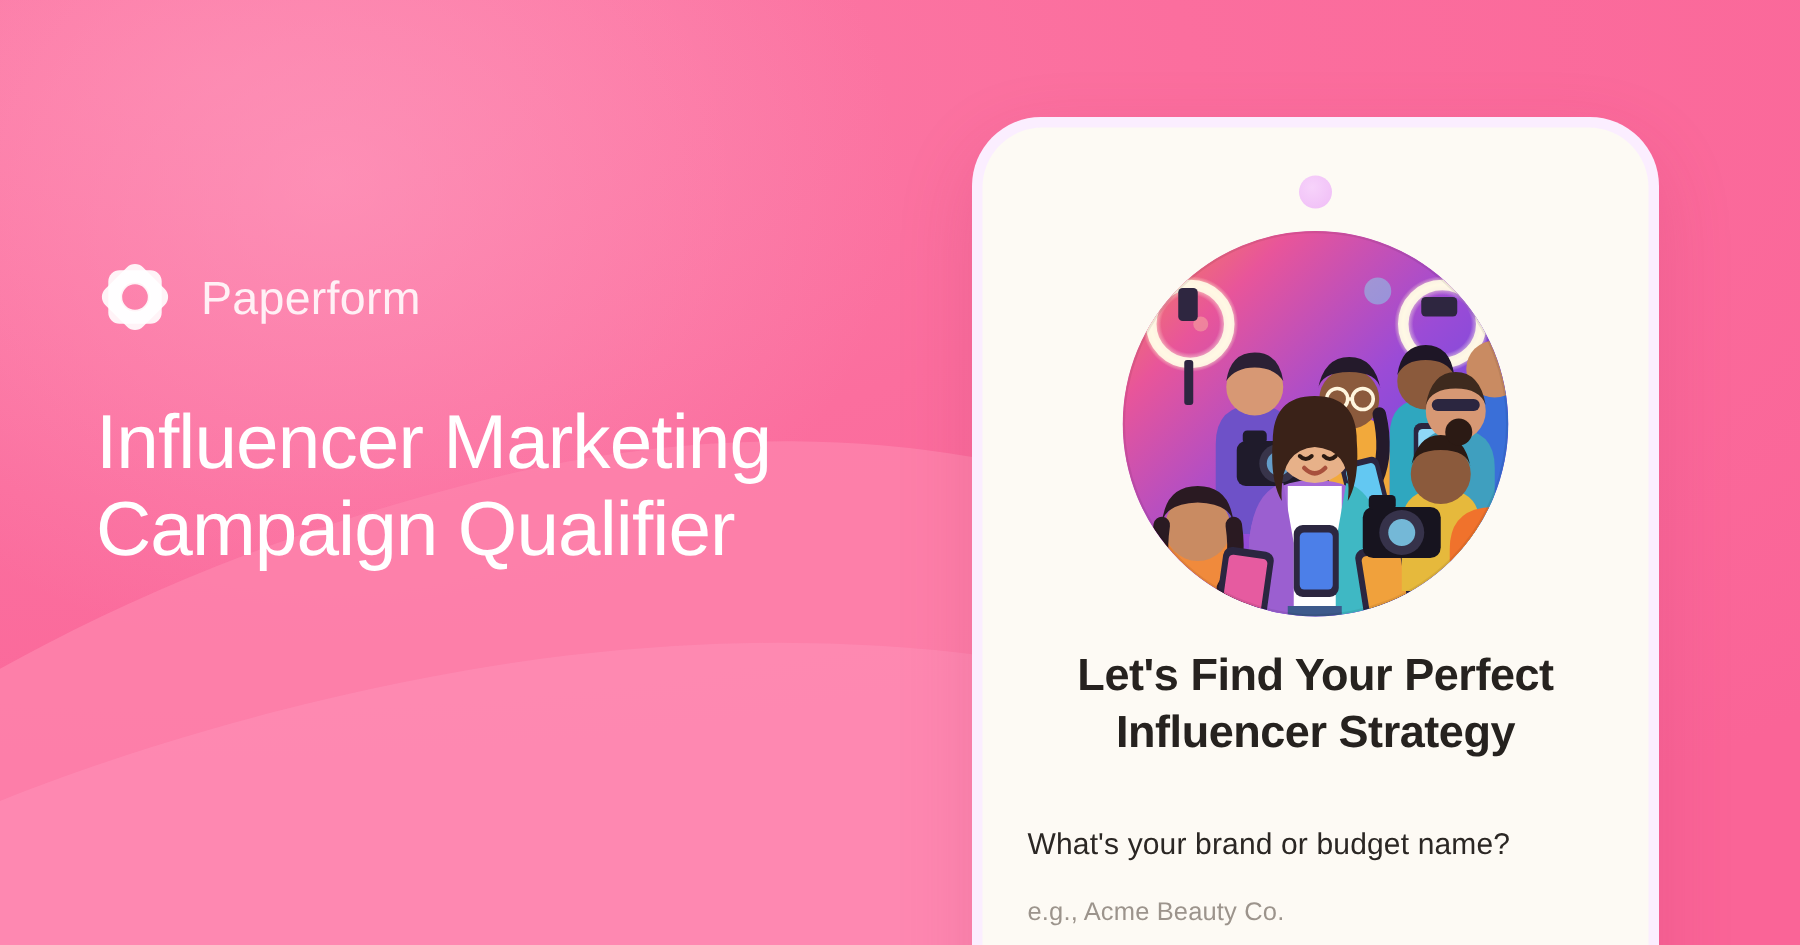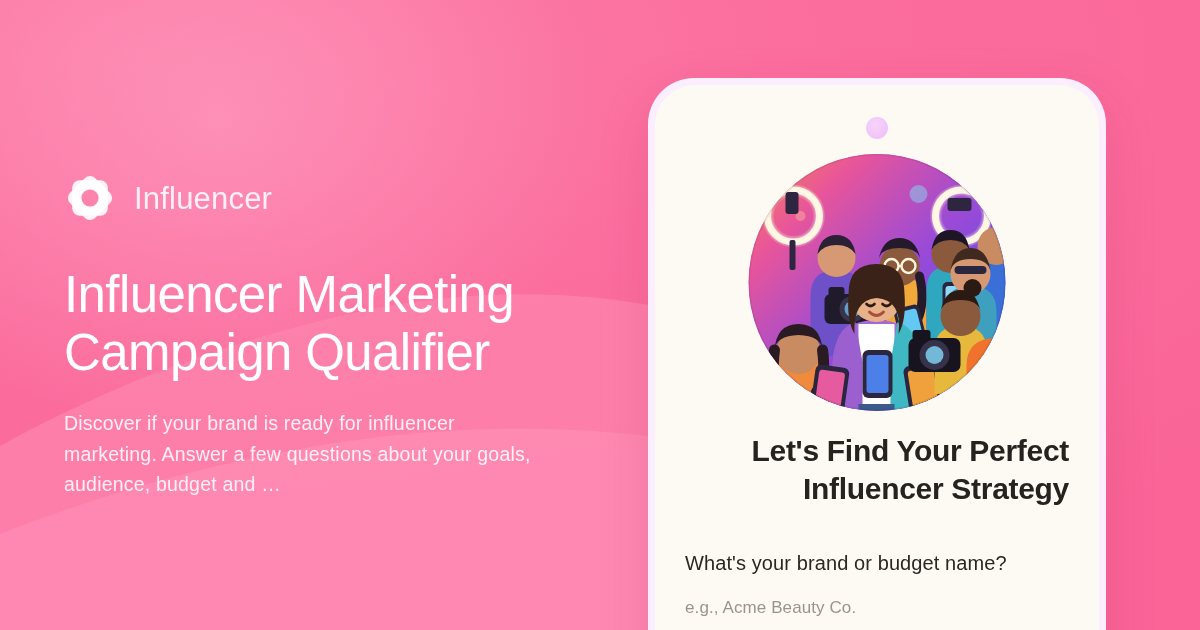--- a/index.html
+++ b/index.html
@@ -111,21 +111,21 @@
     border-radius:50%;
     overflow:hidden;
     background:linear-gradient(135deg,#F97B8F 0%,#C24BC6 38%,#7B4BD8 66%,#4FA8E8 100%);
   }
   .hero svg { display:block; width:100%; height:100%; }
 
   .q-title {
     position:absolute;
     left:30px; right:30px;
     top:347px;
-    text-align:right;
+    text-align:center;
     color:#26221F;
     font-size:30px;
     font-weight:700;
     line-height:1.28;
     letter-spacing:-.3px;
   }
   .q-label {
     position:absolute;
     left:30px; right:30px;
     top:467px;
@@ -167,26 +167,25 @@
             <circle cx="26" cy="26" r="9.6" fill="#000"></circle>
           </mask>
         </defs>
         <g mask="url(#holeMask)" fill="rgba(255,255,255,.9)">
           <rect x="8.2" y="8.2" width="35.6" height="35.6" rx="7.5" ry="7.5"></rect>
           <rect x="8.2" y="8.2" width="35.6" height="35.6" rx="7.5" ry="7.5" transform="rotate(45 26 26)"></rect>
         </g>
         <circle cx="26" cy="26" r="9.6" fill="none" stroke="rgba(255,255,255,.9)" stroke-width="2.1"></circle>
       </svg>
     </span>
-    <span class="brand-name">Influencer</span>
+    <span class="brand-name">Paperform</span>
   </div>
 
   <h1 class="headline">Influencer Marketing Campaign Qualifier</h1>
 
-  <p class="subtext">Discover if your brand is ready for influencer marketing. Answer a few questions about your goals, audience, budget and …</p>
 </div>
 
 <div class="phone">
   <div class="screen">
 
     <span class="camera-dot"></span>
 
     <div class="hero">
       <svg viewBox="0 0 257 257" aria-hidden="true">
         <defs>

